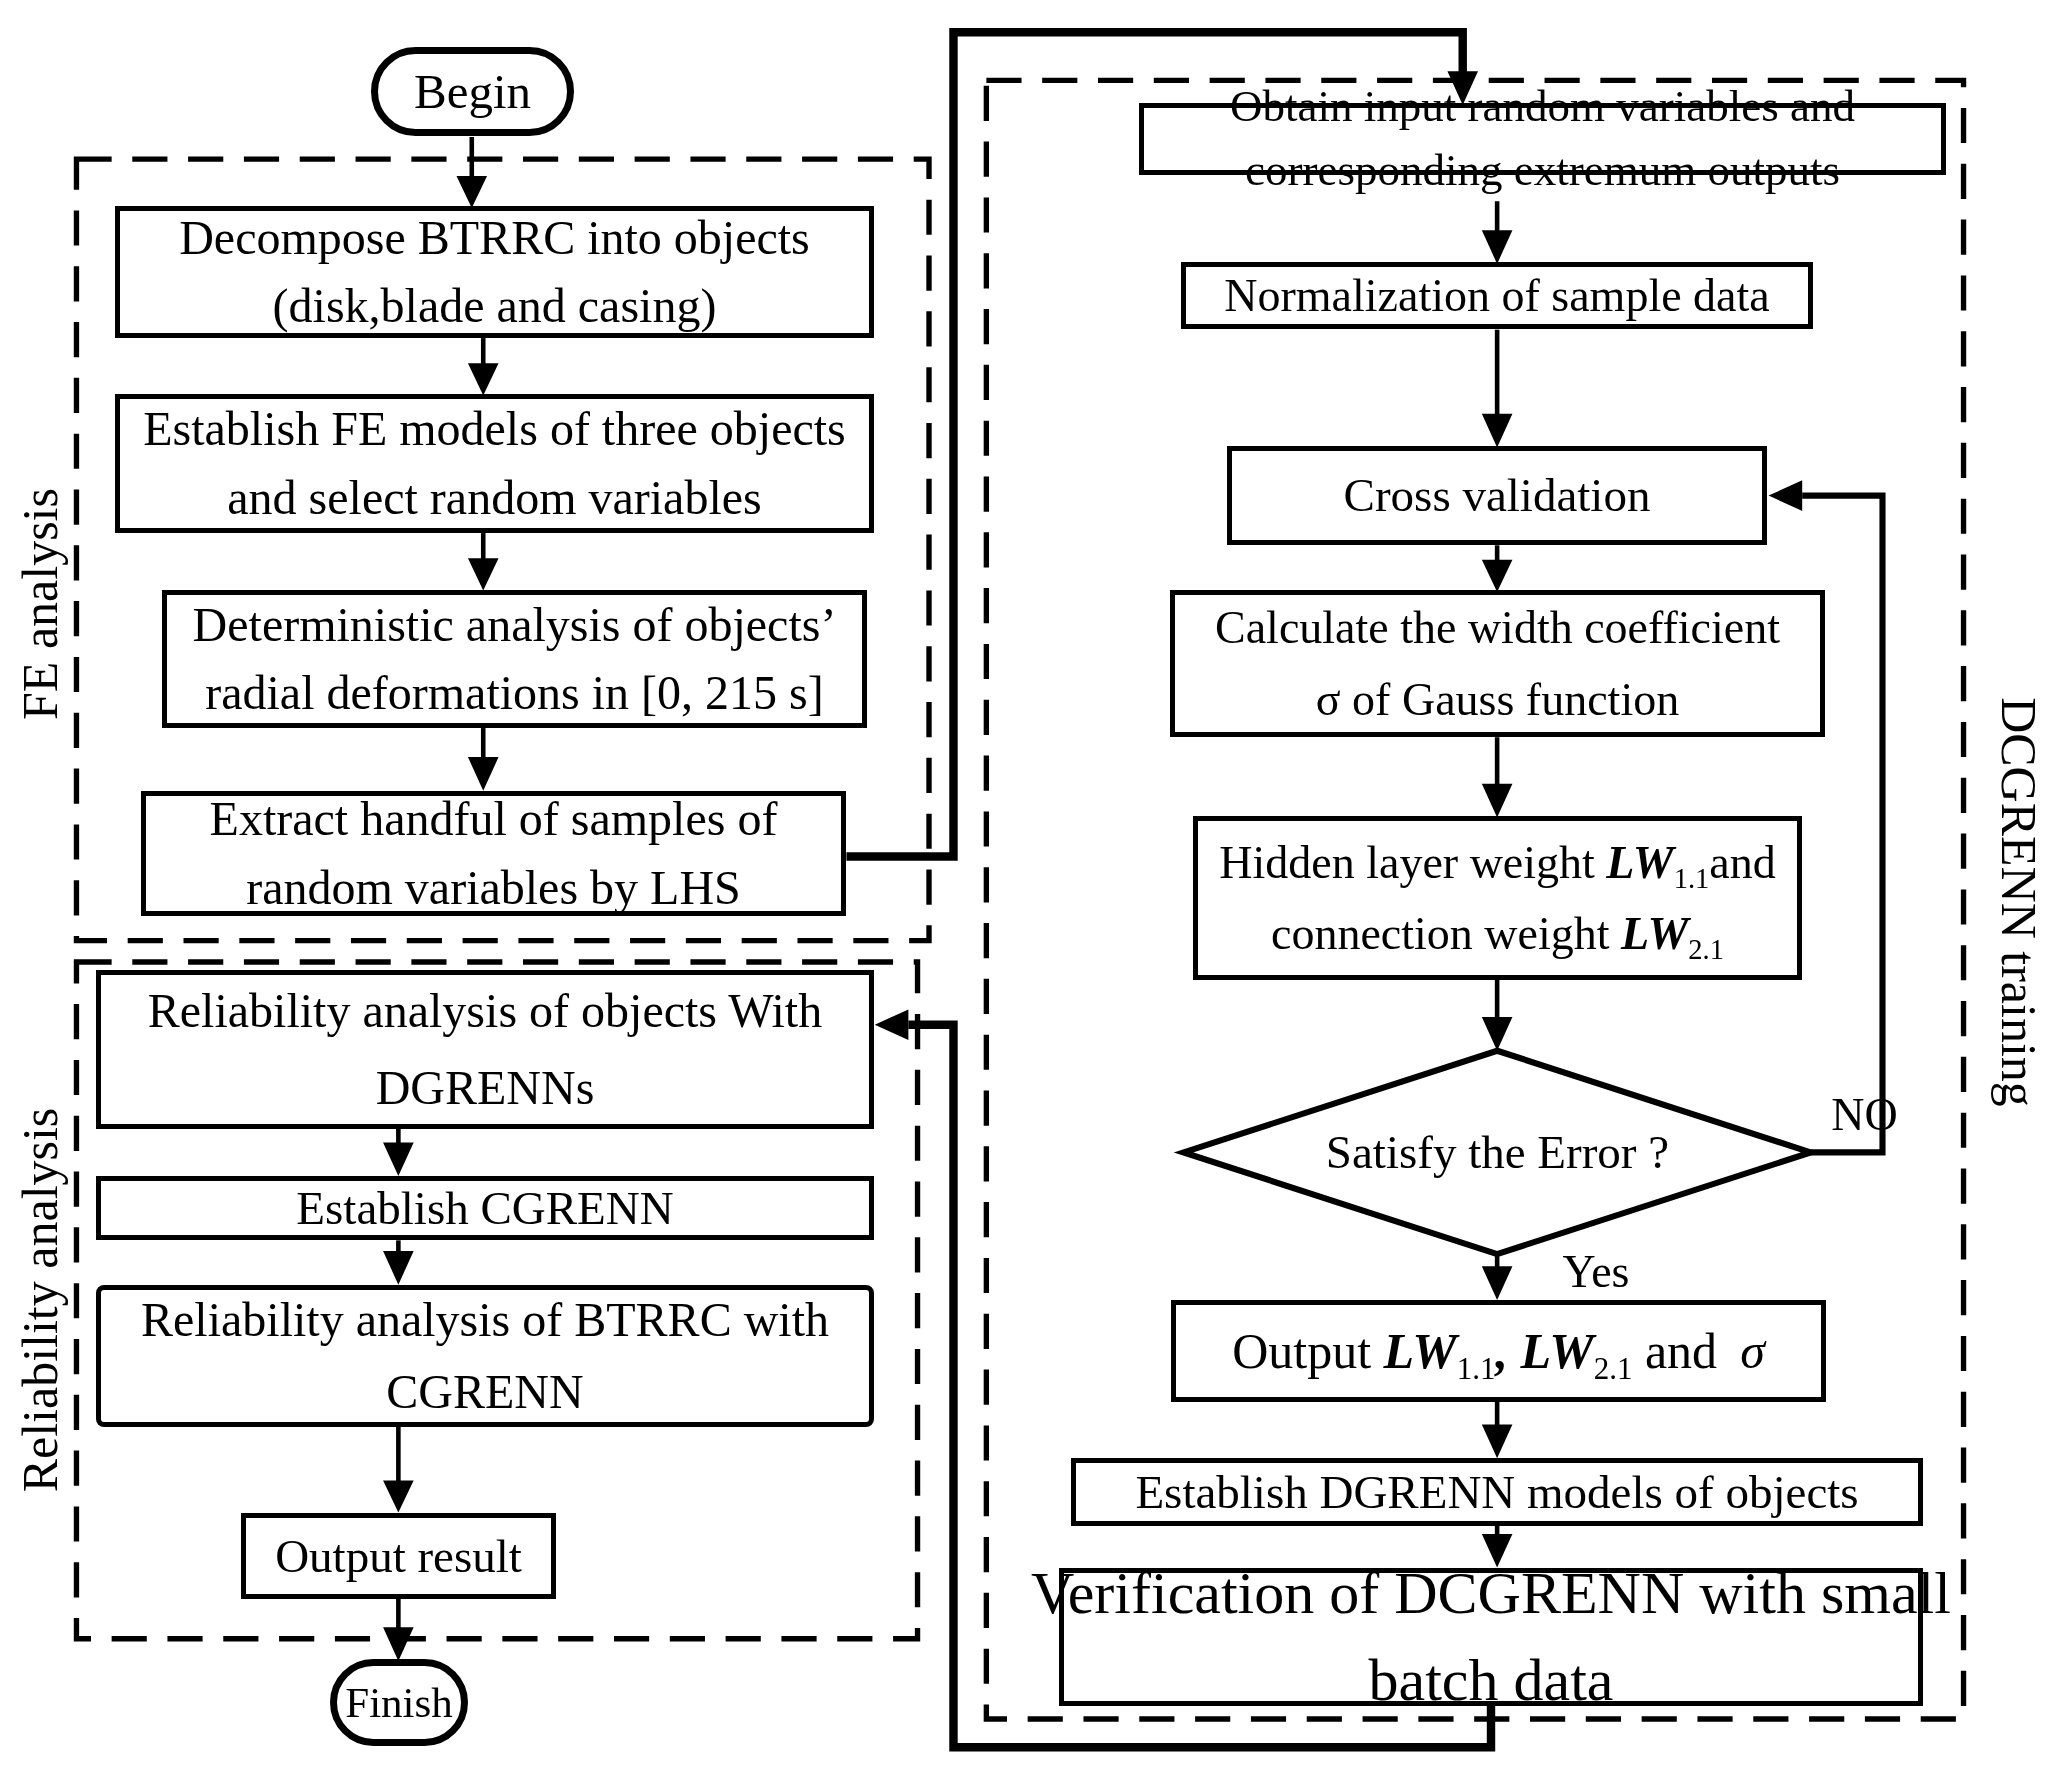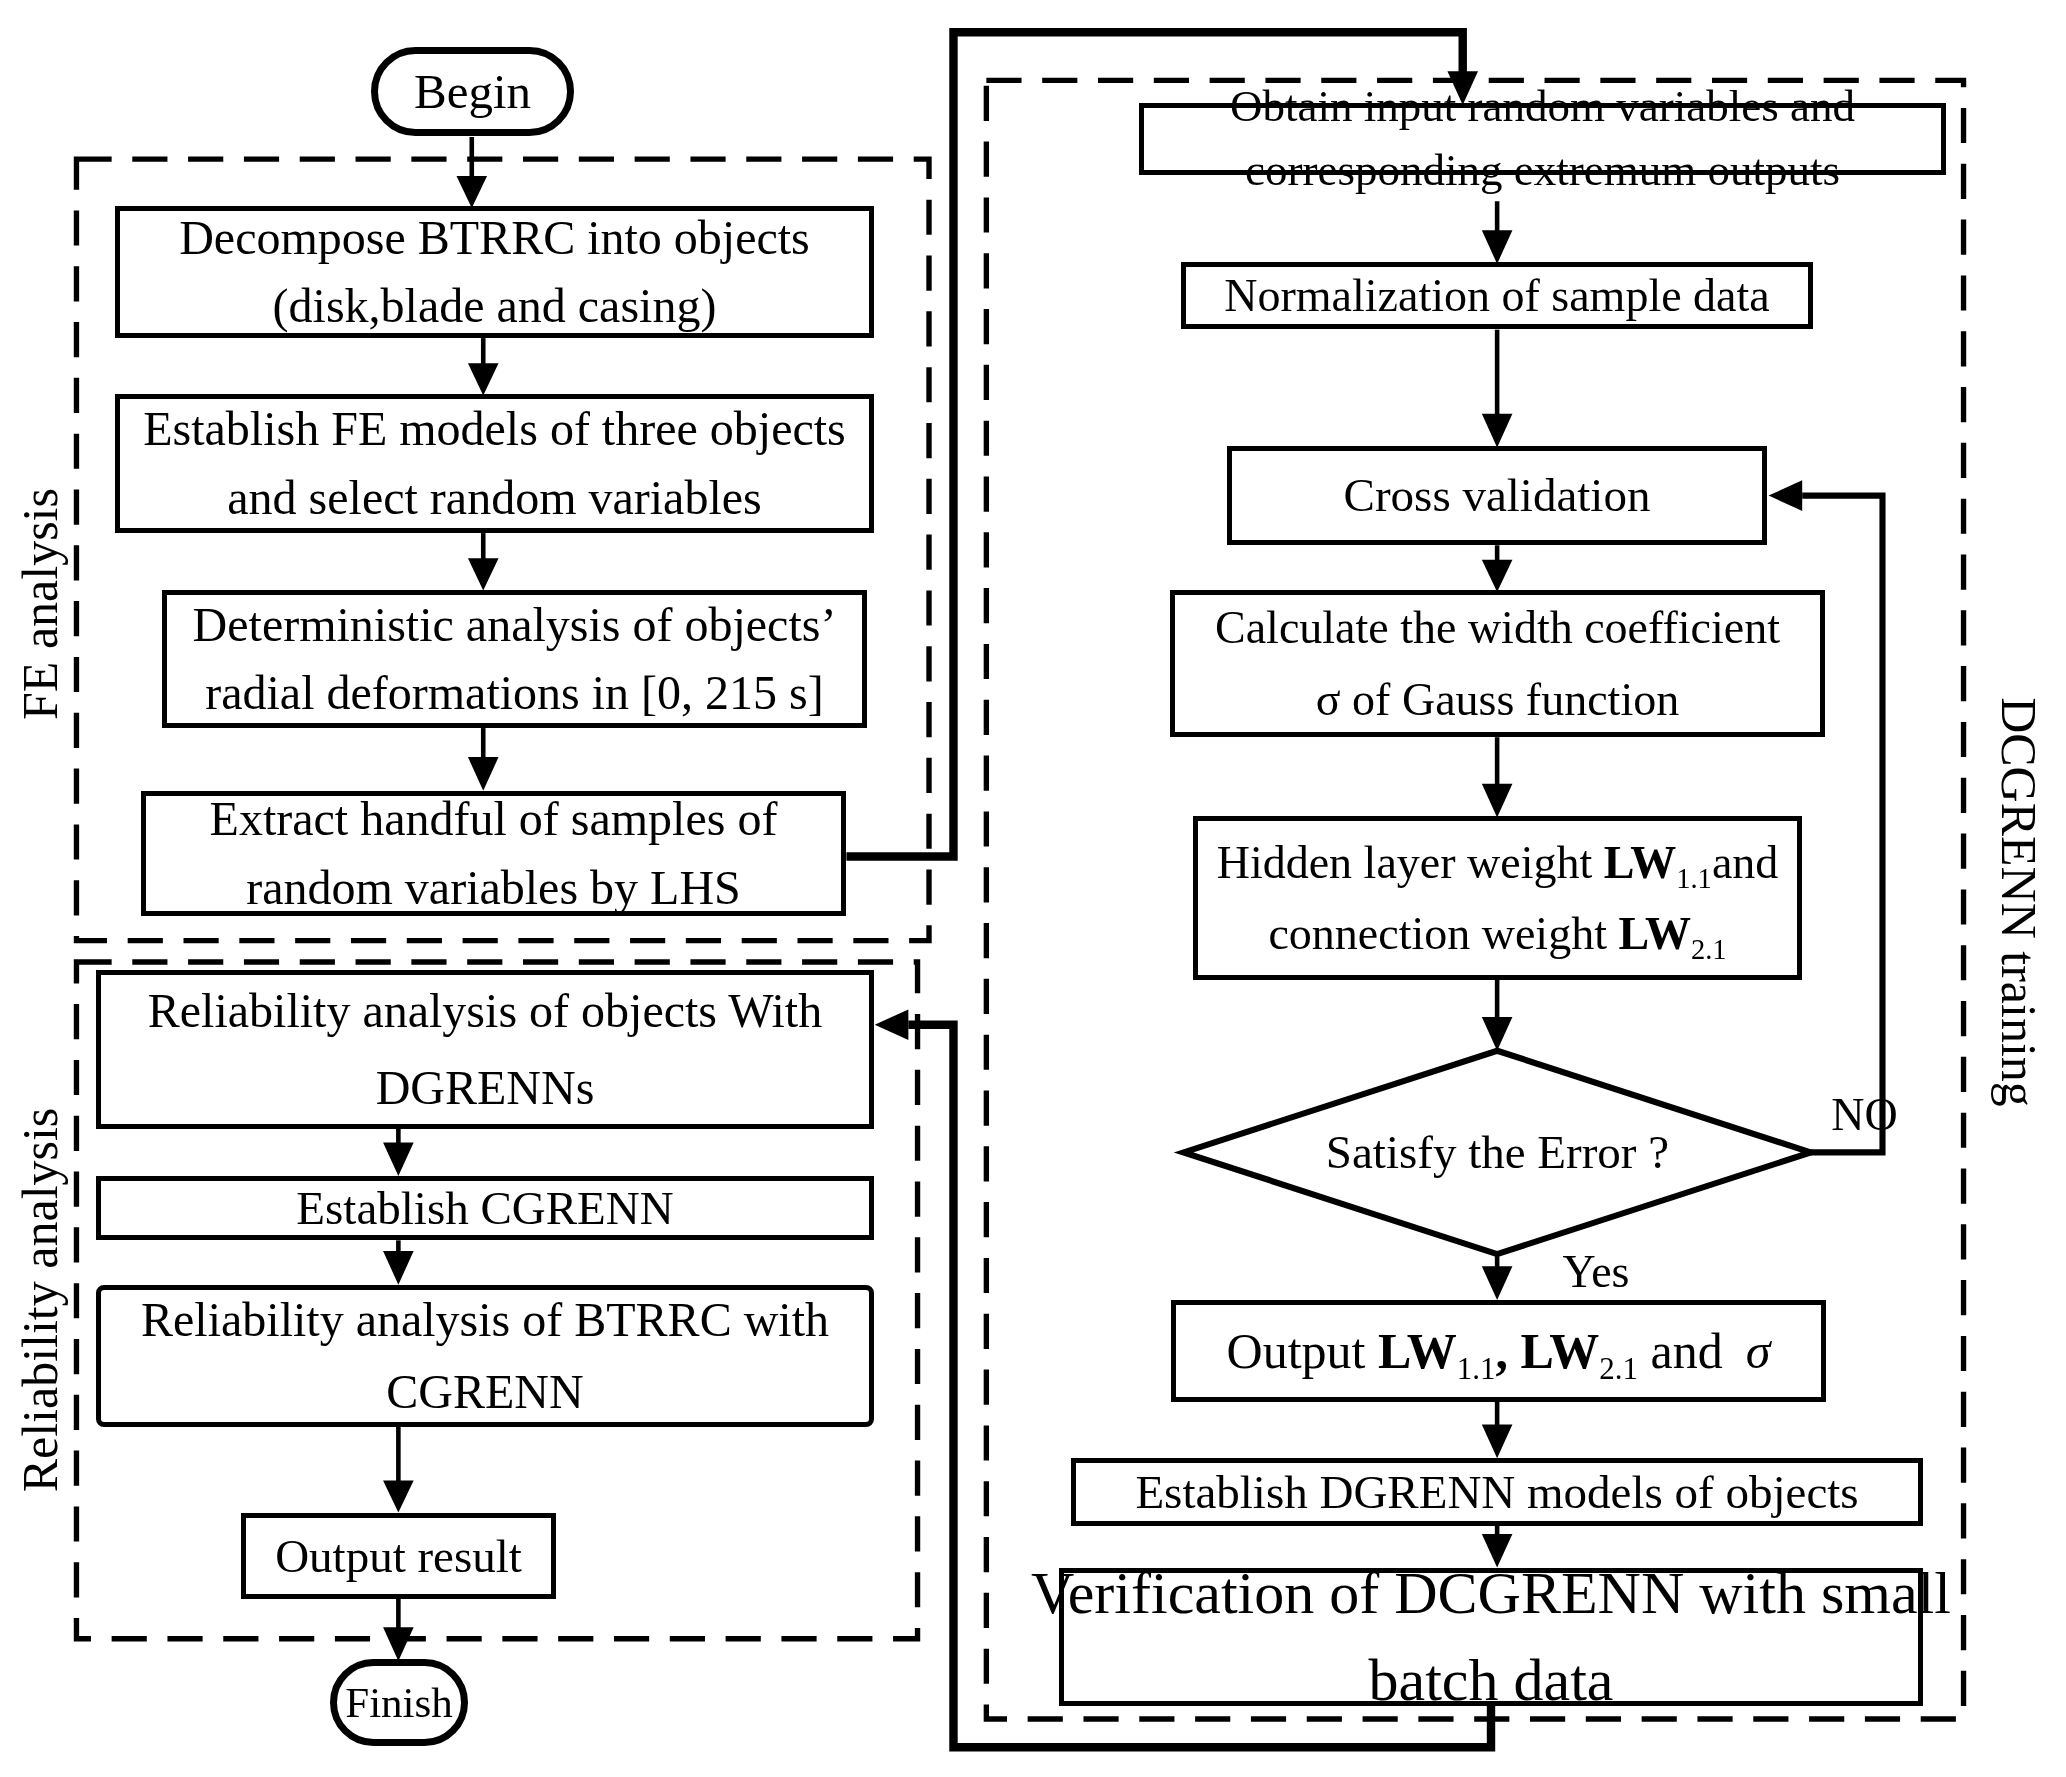--- a/index.html
+++ b/index.html
@@ -9,21 +9,21 @@
   }
   .wires{position:absolute;left:0;top:0;z-index:1;}
   .node{
     position:absolute;box-sizing:border-box;background:#ffffff;
     border:5.4px solid #000;display:flex;flex-direction:column;
     justify-content:center;align-items:center;text-align:center;
     z-index:2;line-height:1.42;
   }
   .terminator{border-radius:47px;border-width:7.6px;line-height:1;}
   .tline{white-space:nowrap;}
-  .lw{font-weight:bold;}
+  .lw{font-weight:bold;font-style:italic;}
   .sub{font-size:0.62em;vertical-align:sub;line-height:0;}
   .sigma{font-style:italic;margin-left:23px;}
   .vlabel{
     position:absolute;z-index:2;white-space:nowrap;font-size:50px;
     transform:translate(-50%,-50%) rotate(-90deg);
   }
   .vlabel.cw{transform:translate(-50%,-50%) rotate(90deg);}
   .edge-label{
     position:absolute;z-index:2;font-size:46px;line-height:1;
     display:flex;align-items:center;justify-content:center;white-space:nowrap;

